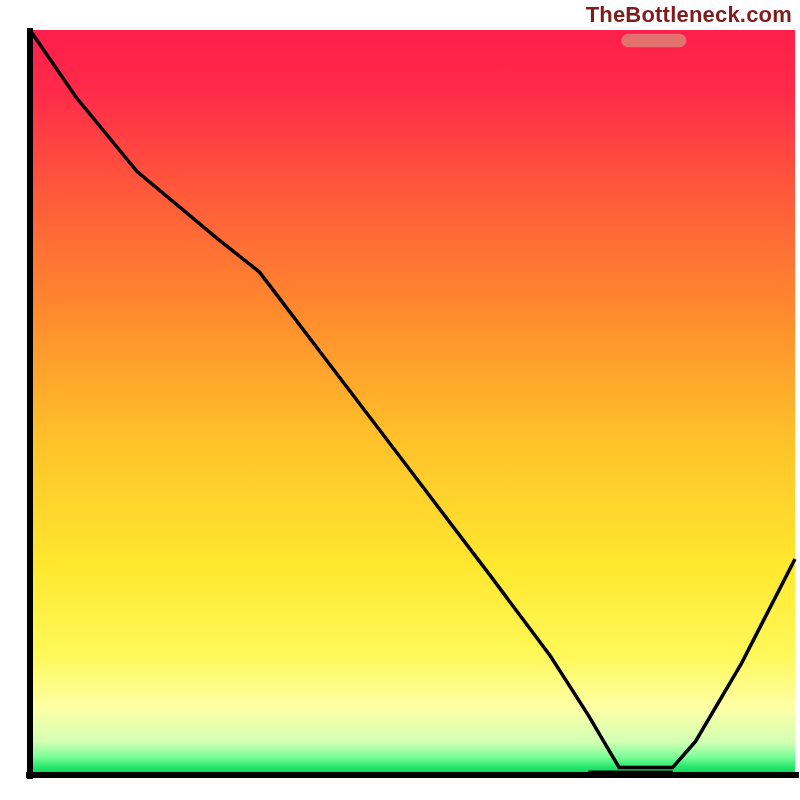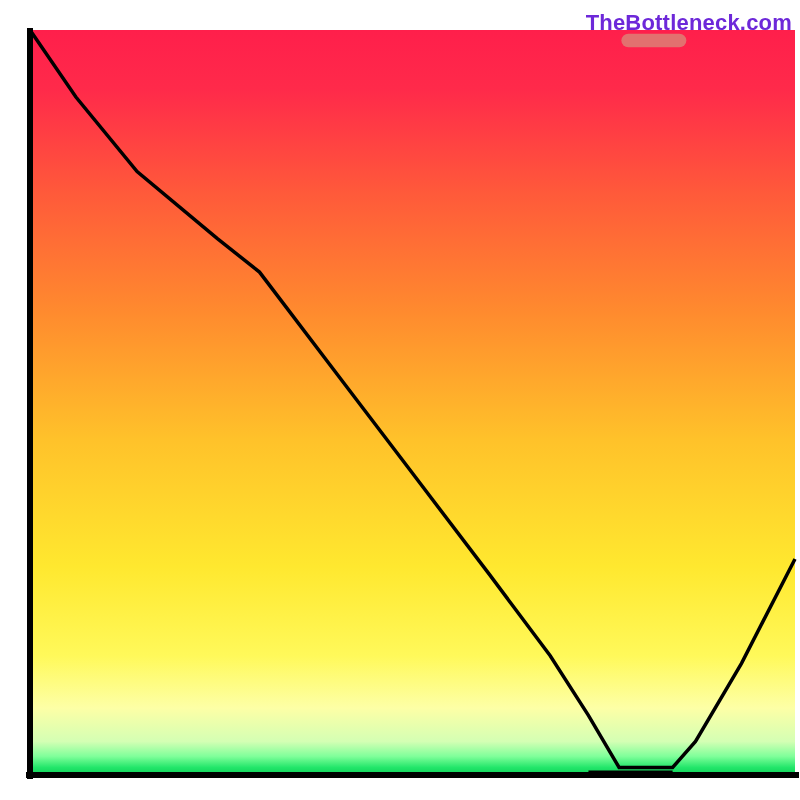--- a/index.html
+++ b/index.html
@@ -15,24 +15,23 @@
     position: relative;
     width: 800px;
     height: 800px;
   }
   .watermark {
     position: absolute;
     top: 2px;
     right: 8px;
     font-size: 22px;
     font-weight: bold;
-    color: #6d28d9;
+    color: #7f1d1d;
     letter-spacing: 0.2px;
     z-index: 5;
-    margin-top: 8px;
   }
   svg.chart {
     display: block;
     width: 800px;
     height: 800px;
   }
 </style>
 </head>
 <body>
 <div class="container">

